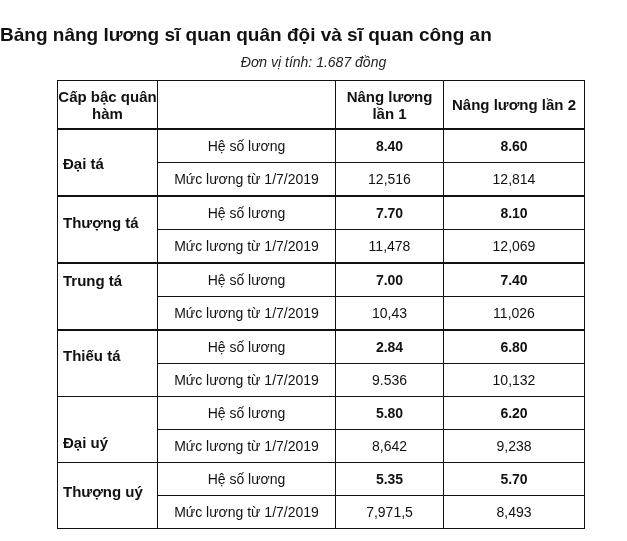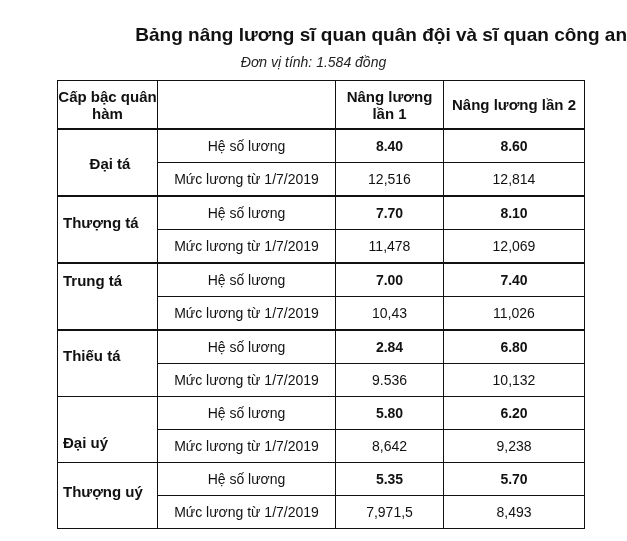--- a/index.html
+++ b/index.html
@@ -1,49 +1,49 @@
 <!DOCTYPE html>
 <html><head>
 <meta charset="utf-8">
 <style>
   html, body { margin:0; padding:0; background:#ffffff; }
   body { width:627px; height:541px; position:relative; overflow:hidden;
          font-family:"Liberation Sans", sans-serif; color:#111; }
-  .title { position:absolute; top:24px; left:0; width:627px; text-align:right;
+  .title { position:absolute; top:24px; left:0; width:627px; text-align:left;
            font-size:19px; font-weight:bold; }
   .unit { position:absolute; top:54px; left:0; width:627px; text-align:center;
           font-size:14px; font-style:italic; color:#222; }
   table { position:absolute; left:57px; top:80px; border-collapse:collapse;
           font-size:14px; }
   td, th { border:1px solid #111; padding:0; text-align:center; vertical-align:middle; }
   th { font-weight:bold; font-size:15px; line-height:17px; height:47px; }
   .c0 { width:99px; } .c1 { width:177px; } .c2 { width:107px; } .c3 { width:140px; }
   td { height:32px; }
   td.rank { font-weight:bold; text-align:left; padding-left:5px; font-size:15px; }
   td.rank.top { vertical-align:top; padding-top:12px; }
   td.bold { font-weight:bold; }
   tr.grp-start td { border-top:2px solid #111; }
 </style>
 </head>
 <body>
 
 <div class="title">Bảng nâng lương sĩ quan quân đội và sĩ quan công an</div>
-<div class="unit">Đơn vị tính: 1.584 đồng</div>
+<div class="unit">Đơn vị tính: 1.687 đồng</div>
 
 <table>
   <tbody>
       <tr>
     <th class="c0">Cấp bậc quân hàm</th>
     <th class="c1"></th>
     <th class="c2">Nâng lương lần 1</th>
     <th class="c3">Nâng lương lần 2</th>
   </tr>
 
   <tr class="grp-start">
-    <td class="rank" rowspan="2" style="padding-top:2px;text-align:center;">Đại tá</td>
+    <td class="rank" rowspan="2" style="padding-top:2px;">Đại tá</td>
     <td>Hệ số lương</td>
     <td class="bold">8.40</td>
     <td class="bold">8.60</td>
   </tr>
   <tr>
     <td>Mức lương từ 1/7/2019</td>
     <td>12,516</td>
     <td>12,814</td>
   </tr>
 

